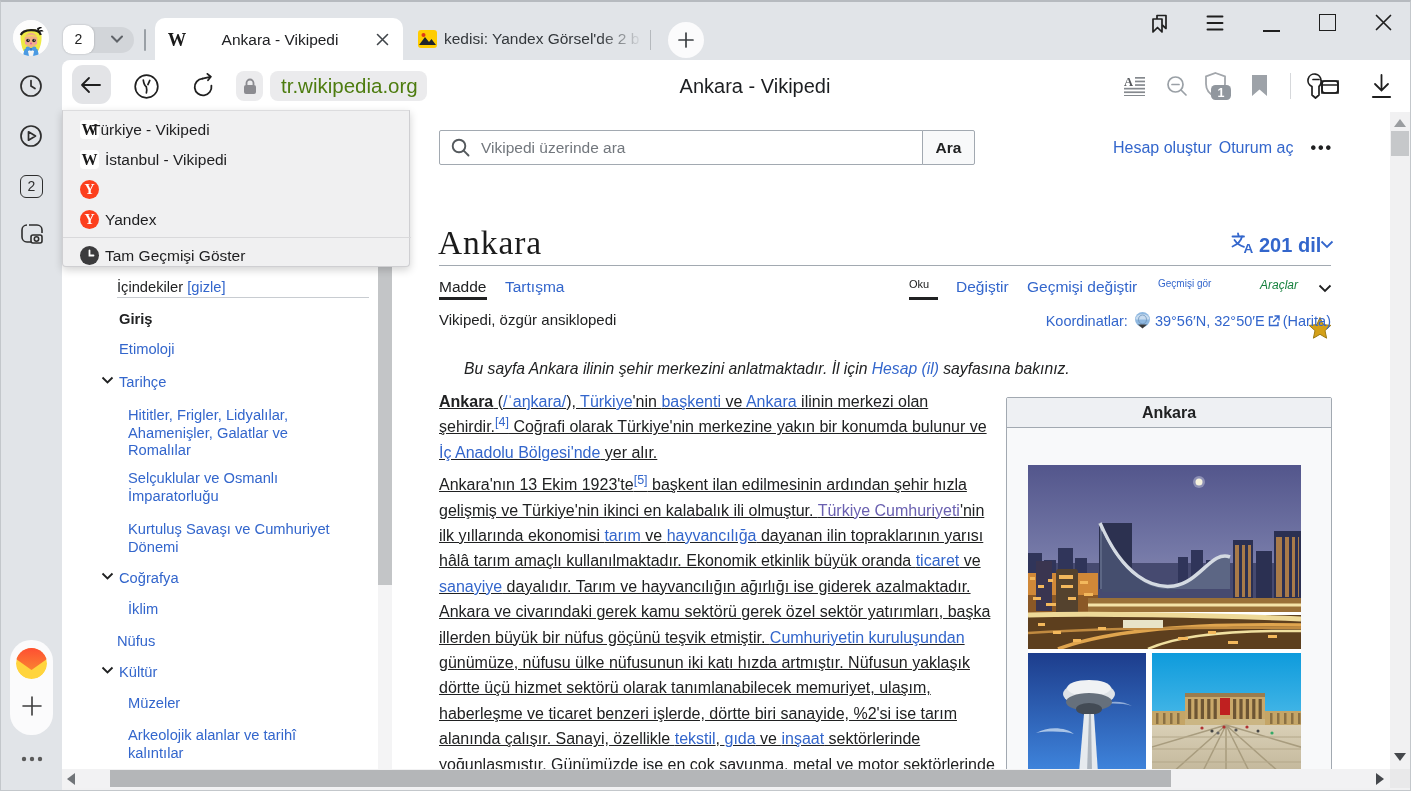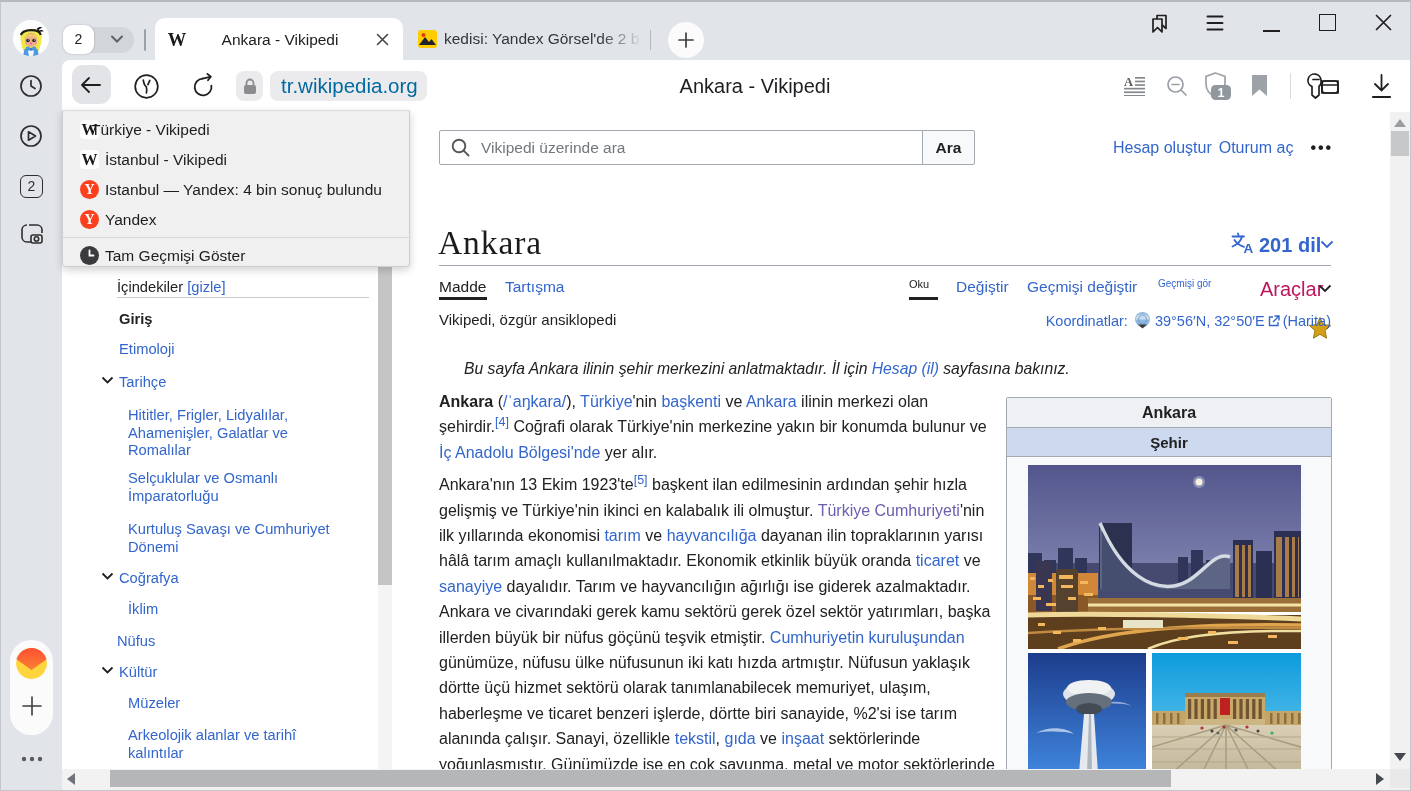--- a/index.html
+++ b/index.html
@@ -2,21 +2,21 @@
 <html><head>
 <meta charset="utf-8">
 <style>
   * { margin:0; padding:0; box-sizing:border-box; }
   html,body { width:1411px; height:791px; overflow:hidden; }
   body { font-family:"Liberation Sans", sans-serif; background:#e1e4e8; position:relative; }
   .abs { position:absolute; }
   svg { display:block; }
   a { text-decoration:none; color:#3366cc; }
   sup { font-size:12.5px; line-height:1; }
-  #wiki p { white-space:nowrap; }
+  #wiki p { white-space:nowrap;text-decoration:underline; }
 </style>
 </head>
 <body>
 
 <div class="abs" id="frame" style="left:0;top:0;width:1411px;height:791px;border:1px solid #c3c7cb;border-top:2px solid #b6babf;pointer-events:none;z-index:99"></div>
 
 <div class="abs" style="left:62px;top:60px;width:1349px;height:52px;background:#fff;border-radius:8px 0 0 0;"></div>
 
 <div class="abs" id="page" style="left:62px;top:112px;width:1328px;height:660px;background:#fff;overflow:hidden;"></div>
 
@@ -153,21 +153,21 @@
       <path d="M12.5 5.6 L20.3 3.8"></path>
       <path d="M17.4 0.9 L20.8 3.7 L18.0 7.2" stroke-linejoin="round"></path>
     </svg>
 
   <div class="abs" style="left:236px;top:71px;width:27px;height:30px;background:#ebebed;border-radius:8px;"></div>
   <svg class="abs" style="left:243px;top:78px" width="14" height="17" viewBox="0 0 14 17">
       <rect x="1" y="7" width="12" height="9" rx="2" fill="#8b8b90"></rect>
       <path d="M3.5 7 V5 a3.5 3.5 0 0 1 7 0 V7" fill="none" stroke="#8b8b90" stroke-width="1.8"></path>
     </svg>
 
-  <div class="abs" style="left:270px;top:71px;width:157px;height:30px;background:#ebebed;border-radius:8px;font-size:20.5px;color:#0369a1;line-height:29px;padding-left:11px;">tr.wikipedia.org</div>
+  <div class="abs" style="left:270px;top:71px;width:157px;height:30px;background:#ebebed;border-radius:8px;font-size:20.5px;color:#4d7c0f;line-height:29px;padding-left:11px;">tr.wikipedia.org</div>
 
   <div class="abs" style="left:500px;top:75px;width:510px;text-align:center;font-size:20px;color:#1c1e21;">Ankara - Vikipedi</div>
 
   <svg class="abs" style="left:1124px;top:76px" width="21" height="20" viewBox="0 0 21 20">
       <g fill="#85898e">
         <rect x="11" y="1" width="10" height="1.7"></rect>
         <rect x="11" y="4.6" width="10" height="1.7"></rect>
         <rect x="11" y="8.2" width="10" height="1.7"></rect>
         <rect x="0" y="11.8" width="21" height="1.7"></rect>
         <rect x="0" y="15.4" width="21" height="1.7"></rect>
@@ -269,21 +269,21 @@
   <div class="abs" style="left:439px;top:265px;width:892px;height:1px;background:#a2a9b1;"></div>
 
   <div class="abs" style="left:439px;top:278px;font-size:15.5px;color:#202122;">Madde</div>
   <div class="abs" style="left:439px;top:297px;width:48px;height:3px;background:#202122;"></div>
   <div class="abs" style="left:505px;top:278px;font-size:15.5px;"><a>Tartışma</a></div>
   <div class="abs" style="left:909px;top:278px;font-size:11px;color:#202122;">Oku</div>
   <div class="abs" style="left:909px;top:297px;width:29px;height:3px;background:#202122;"></div>
   <div class="abs" style="left:956px;top:278px;font-size:15.5px;"><a>Değiştir</a></div>
   <div class="abs" style="left:1027px;top:278px;font-size:15.5px;"><a>Geçmişi değiştir</a></div>
   <div class="abs" style="left:1158px;top:278px;font-size:10px;"><a>Geçmişi gör</a></div>
-  <div class="abs" style="left:1260px;top:278px;font-size:20px;color:#be185d;">Araçlar</div>
+  <div class="abs" style="left:1260px;top:278px;font-size:12px;color:#15803d;font-style:italic;">Araçlar</div>
   <svg class="abs" style="left:1318px;top:284px" width="14" height="9" viewBox="0 0 14 9">
       <path d="M1.5 1.5 L7 7 L12.5 1.5" fill="none" stroke="#202122" stroke-width="1.8"></path>
     </svg>
 
   <div class="abs" style="left:439px;top:311px;font-size:15px;color:#202122;">Vikipedi, özgür ansiklopedi</div>
   <div class="abs" style="right:80px;top:311px;font-size:14.5px;white-space:nowrap;display:flex;align-items:center;z-index:2;">
     <a>Koordinatlar:</a>
     <svg style="margin:0 3px 0 5px" width="19" height="19" viewBox="0 0 19 19">
         <circle cx="9.5" cy="8.5" r="7.5" fill="#8fb8e0"></circle>
         <path d="M2.5 8.5 a7 5.5 0 0 1 14 0 Z" fill="#c8dcf0"></path>
@@ -317,21 +317,20 @@
 illerden büyük bir nüfus göçünü teşvik etmiştir. <a>Cumhuriyetin kuruluşundan</a><br>
 günümüze, nüfusu ülke nüfusunun iki katı hızda artmıştır. Nüfusun yaklaşık<br>
 dörtte üçü hizmet sektörü olarak tanımlanabilecek memuriyet, ulaşım,<br>
 haberleşme ve ticaret benzeri işlerde, dörtte biri sanayide, %2'si ise tarım<br>
 alanında çalışır. Sanayi, özellikle <a>tekstil</a>, <a>gıda</a> ve <a>inşaat</a> sektörlerinde<br>
 yoğunlaşmıştır. Günümüzde ise en çok savunma, metal ve motor sektörlerinde</p>
   </div>
 
   <div class="abs" style="left:1006px;top:397px;width:326px;height:375px;border:1px solid #a2a9b1;background:#f8f9fa;border-radius:2px;">
     <div style="height:30px;background:#eef0f3;border-bottom:1px solid #a2a9b1;text-align:center;font-size:16px;font-weight:bold;color:#202122;line-height:30px;">Ankara</div>
-    <div style="height:29px;background:#cdd9ef;border-bottom:1px solid #a2a9b1;text-align:center;font-size:15px;font-weight:bold;color:#202122;line-height:29px;">Şehir</div>
 
     <div style="position:absolute;left:21px;top:67px;width:273px;height:308px;background:#fff;">
 
       <svg style="position:absolute;left:0;top:0" width="273" height="184" viewBox="0 0 273 184">
         <defs>
           <linearGradient id="sky1" x1="0" y1="0" x2="0" y2="1">
               <stop offset="0" stop-color="#53568c"></stop>
               <stop offset=".7" stop-color="#767aa8"></stop>
               <stop offset="1" stop-color="#908aac"></stop>
             </linearGradient>
@@ -493,21 +492,20 @@
     </div>
   </div>
 </div>
 
 <div class="abs" id="dropdown" style="left:62px;top:110px;width:348px;height:157px;background:#f0f0f1;border:1px solid #cfcfd2;border-top:1px solid #dcdcde;border-radius:0 0 4px 4px;box-shadow:0 3px 8px rgba(0,0,0,.18);z-index:50;font-size:15.5px;color:#1d1d1f;">
   <div style="position:absolute;left:17px;top:9px;width:19px;height:19px;background:#fff;border-radius:4px;text-align:center;font-family:'Liberation Serif',serif;font-weight:bold;font-size:16px;line-height:19px;color:#1a1a1a;">W</div>
   <div style="position:absolute;left:28px;top:10px;">Türkiye - Vikipedi</div>
   <div style="position:absolute;left:17px;top:39px;width:19px;height:19px;background:#fff;border-radius:4px;text-align:center;font-family:'Liberation Serif',serif;font-weight:bold;font-size:16px;line-height:19px;color:#1a1a1a;">W</div>
   <div style="position:absolute;left:42px;top:40px;">İstanbul - Vikipedi</div>
   <div style="position:absolute;left:17px;top:69px;width:19px;height:19px;background:#fc3f1d;border-radius:50%;text-align:center;font-family:'Liberation Serif',serif;font-weight:bold;font-size:14px;line-height:19px;color:#fff;">Y</div>
-  <div style="position:absolute;left:42px;top:70px;">Istanbul — Yandex: 4 bin sonuç bulundu</div>
   <div style="position:absolute;left:17px;top:99px;width:19px;height:19px;background:#fc3f1d;border-radius:50%;text-align:center;font-family:'Liberation Serif',serif;font-weight:bold;font-size:14px;line-height:19px;color:#fff;">Y</div>
   <div style="position:absolute;left:42px;top:100px;">Yandex</div>
   <div style="position:absolute;left:0;top:126px;width:348px;height:1px;background:#d9d9db;"></div>
   <svg style="position:absolute;left:17px;top:135px" width="19" height="19" viewBox="0 0 19 19">
       <circle cx="9.5" cy="9.5" r="9.5" fill="#3b3b3d"></circle>
       <path d="M9.5 4.5 V9.5 H13.5" stroke="#fff" stroke-width="1.8" fill="none" stroke-linecap="round"></path>
     </svg>
   <div style="position:absolute;left:42px;top:136px;">Tam Geçmişi Göster</div>
 </div>
 

